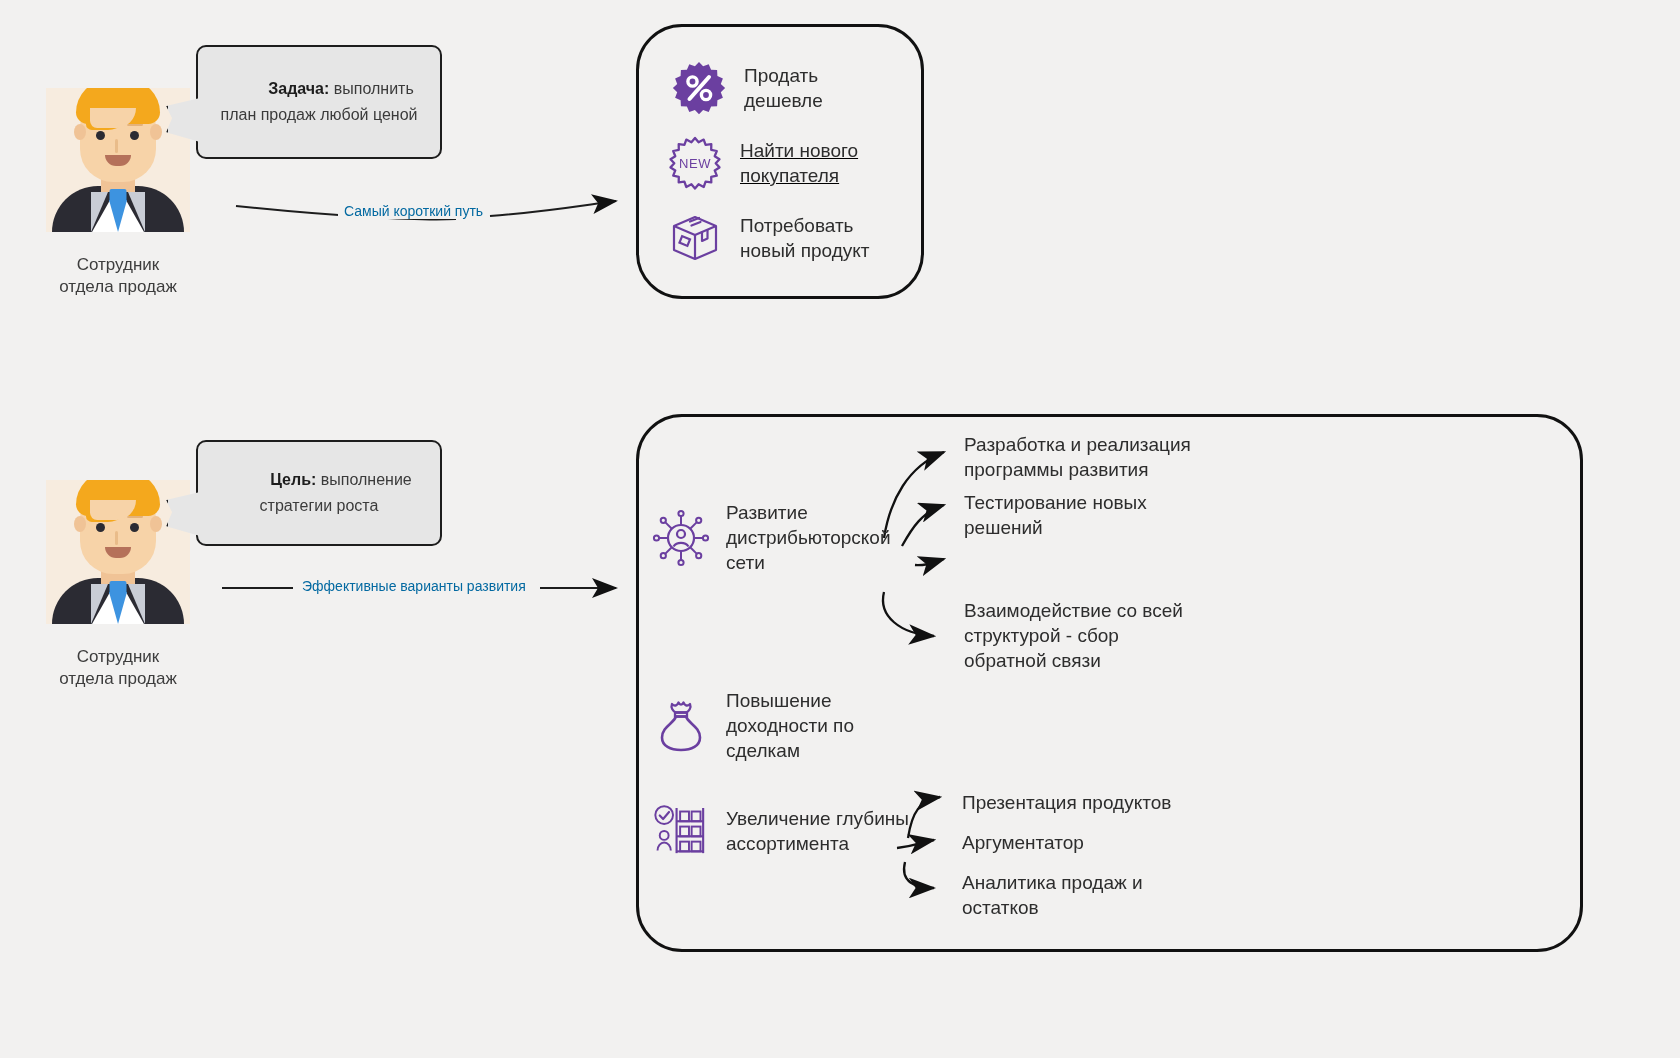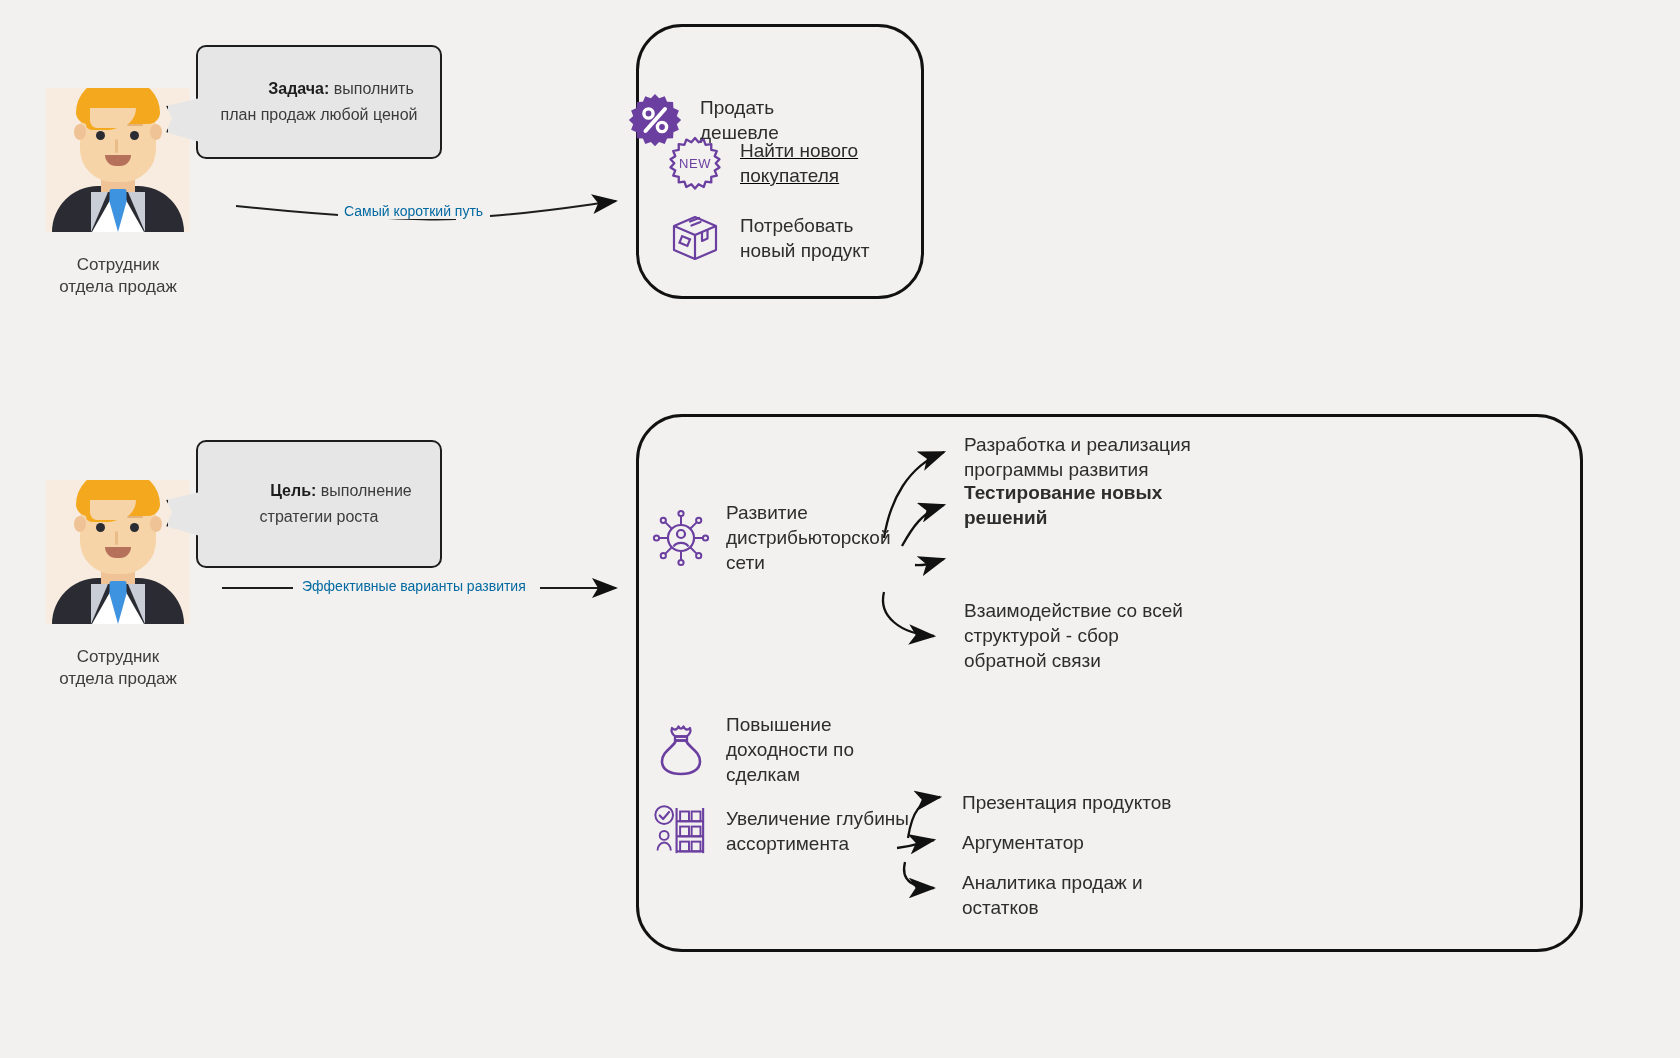--- a/index.html
+++ b/index.html
@@ -261,21 +261,21 @@
     <div>
       <b>Задача:</b><span> выполнить план продаж любой ценой</span>
     </div>
   </div>
   <div class="bubble-tail" style="left:166px; top:98px;"></div>
 
   <div class="edge-label" style="left:338px; top:203px;">Самый короткий путь</div>
 
   <div class="card" style="left:636px; top:24px; width:288px; height:275px;"></div>
 
-  <div class="icon-row" style="left:624px; top:57px;margin-top:32px;">
+  <div class="icon-row" style="left:668px; top:57px;">
     <div class="icon-box">
       <svg width="58" height="58" viewBox="0 0 58 58">
         <path d="M29 3 l4.1 4.3 5.6-2.1 2.4 5.5 6 .3 .3 6 5.5 2.4 -2.1 5.6 4.3 4.1 -4.3 4.1 2.1 5.6 -5.5 2.4 -.3 6 -6 .3 -2.4 5.5 -5.6-2.1 -4.1 4.3 -4.1-4.3 -5.6 2.1 -2.4-5.5 -6-.3 -.3-6 -5.5-2.4 2.1-5.6 -4.3-4.1 4.3-4.1 -2.1-5.6 5.5-2.4 .3-6 6-.3 2.4-5.5 5.6 2.1z" fill="#6b3fa0"></path>
         <circle cx="22.5" cy="22.5" r="4.6" fill="none" stroke="#ffffff" stroke-width="3.4"></circle>
         <circle cx="36" cy="36" r="4.6" fill="none" stroke="#ffffff" stroke-width="3.4"></circle>
         <path d="M39 18 L19.5 40" stroke="#ffffff" stroke-width="4" stroke-linecap="round"></path>
       </svg>
     </div>
     <div class="row-label">Продать
 дешевле</div>
@@ -328,21 +328,21 @@
       <div class="av-hair"></div>
       <div class="av-fringe"></div>
       <div class="av-tie-knot"></div>
     </div>
     <div class="avatar-caption">
       <div>Сотрудник</div>
       <div>отдела продаж</div>
     </div>
   </div>
 
-  <div class="bubble" style="left:196px; top:440px; width:246px; height:128px;">
+  <div class="bubble" style="left:196px; top:440px; width:246px; height:106px;">
     <div>
       <b>Цель:</b><span> выполнение стратегии роста</span>
     </div>
   </div>
   <div class="bubble-tail" style="left:166px; top:492px;"></div>
 
   <div class="edge-label" style="left:296px; top:578px;">Эффективные варианты развития</div>
 
   <div class="card" style="left:636px; top:414px; width:947px; height:538px;"></div>
 
@@ -372,27 +372,27 @@
         </g>
       </svg>
     </div>
     <div class="row-label">Развитие
 дистрибьюторской
 сети</div>
   </div>
 
   <div class="branch-label" style="left:964px; top:432px;">Разработка и реализация
 программы развития</div>
-  <div class="branch-label" style="left:964px; top:480px;font-weight:bold;">Тестирование новых
+  <div class="branch-label" style="left:964px; top:490px;">Тестирование новых
 решений</div>
   <div class="branch-label" style="left:964px; top:598px;">Взаимодействие со всей
 структурой - сбор
 обратной связи</div>
 
-  <div class="icon-row" style="left:650px; top:688px;margin-top:24px;">
+  <div class="icon-row" style="left:650px; top:688px;">
     <div class="icon-box">
       <svg width="62" height="62" viewBox="0 0 62 62">
         <path d="M22 9 c3 3 5.5 1 6.5 -1.5 c1.2 2.8 3.8 2.8 5 0 c1 2.5 3.5 4.5 6.5 1.5 c1.5 3.5 -1 7.5 -4 8.5 l-10 0 c-3 -1 -5.5 -5 -4 -8.5 z" fill="none" stroke="#6b3fa0" stroke-width="2.3" stroke-linejoin="round"></path>
         <path d="M25 17.5 l12 0 0 4 -12 0 z" fill="none" stroke="#6b3fa0" stroke-width="2.3"></path>
         <path d="M26 21.5 C24 28 12 32 12 42.5 C12 51 20.5 55 31 55 C41.5 55 50 51 50 42.5 C50 32 38 28 36 21.5 z" fill="none" stroke="#6b3fa0" stroke-width="2.6" stroke-linejoin="round"></path>
       </svg>
     </div>
     <div class="row-label">Повышение
 доходности по
 сделкам</div>

